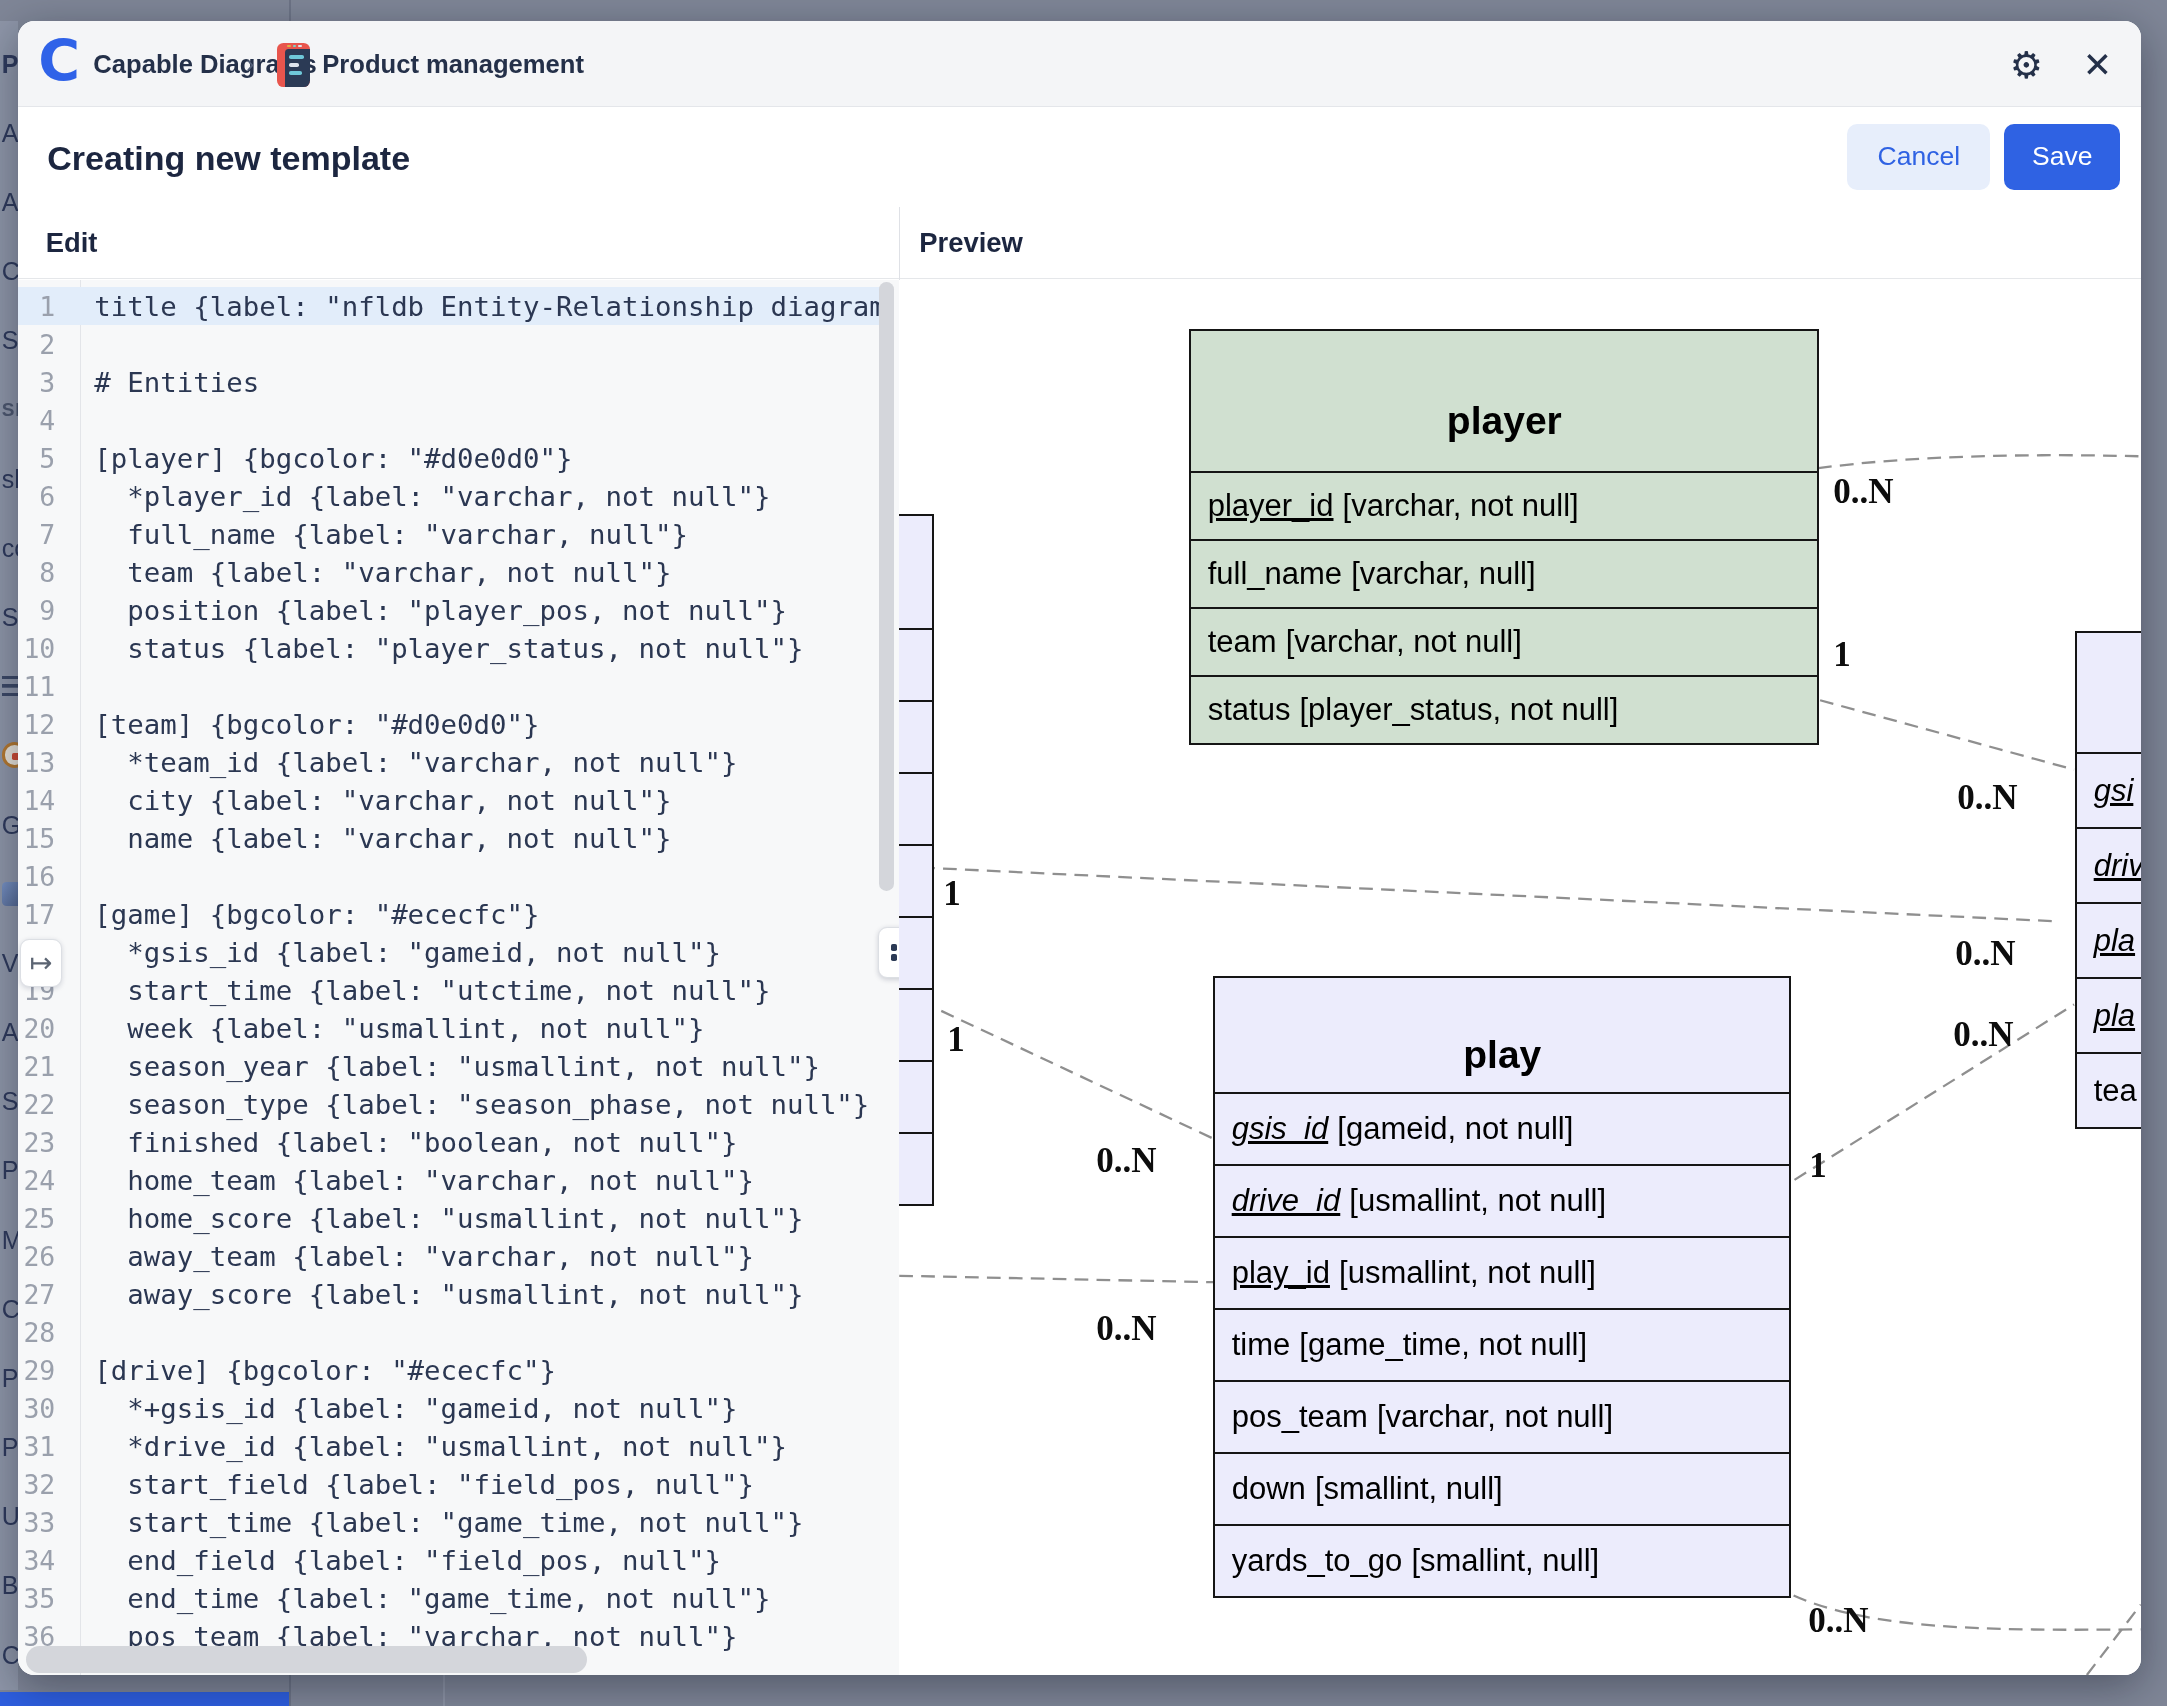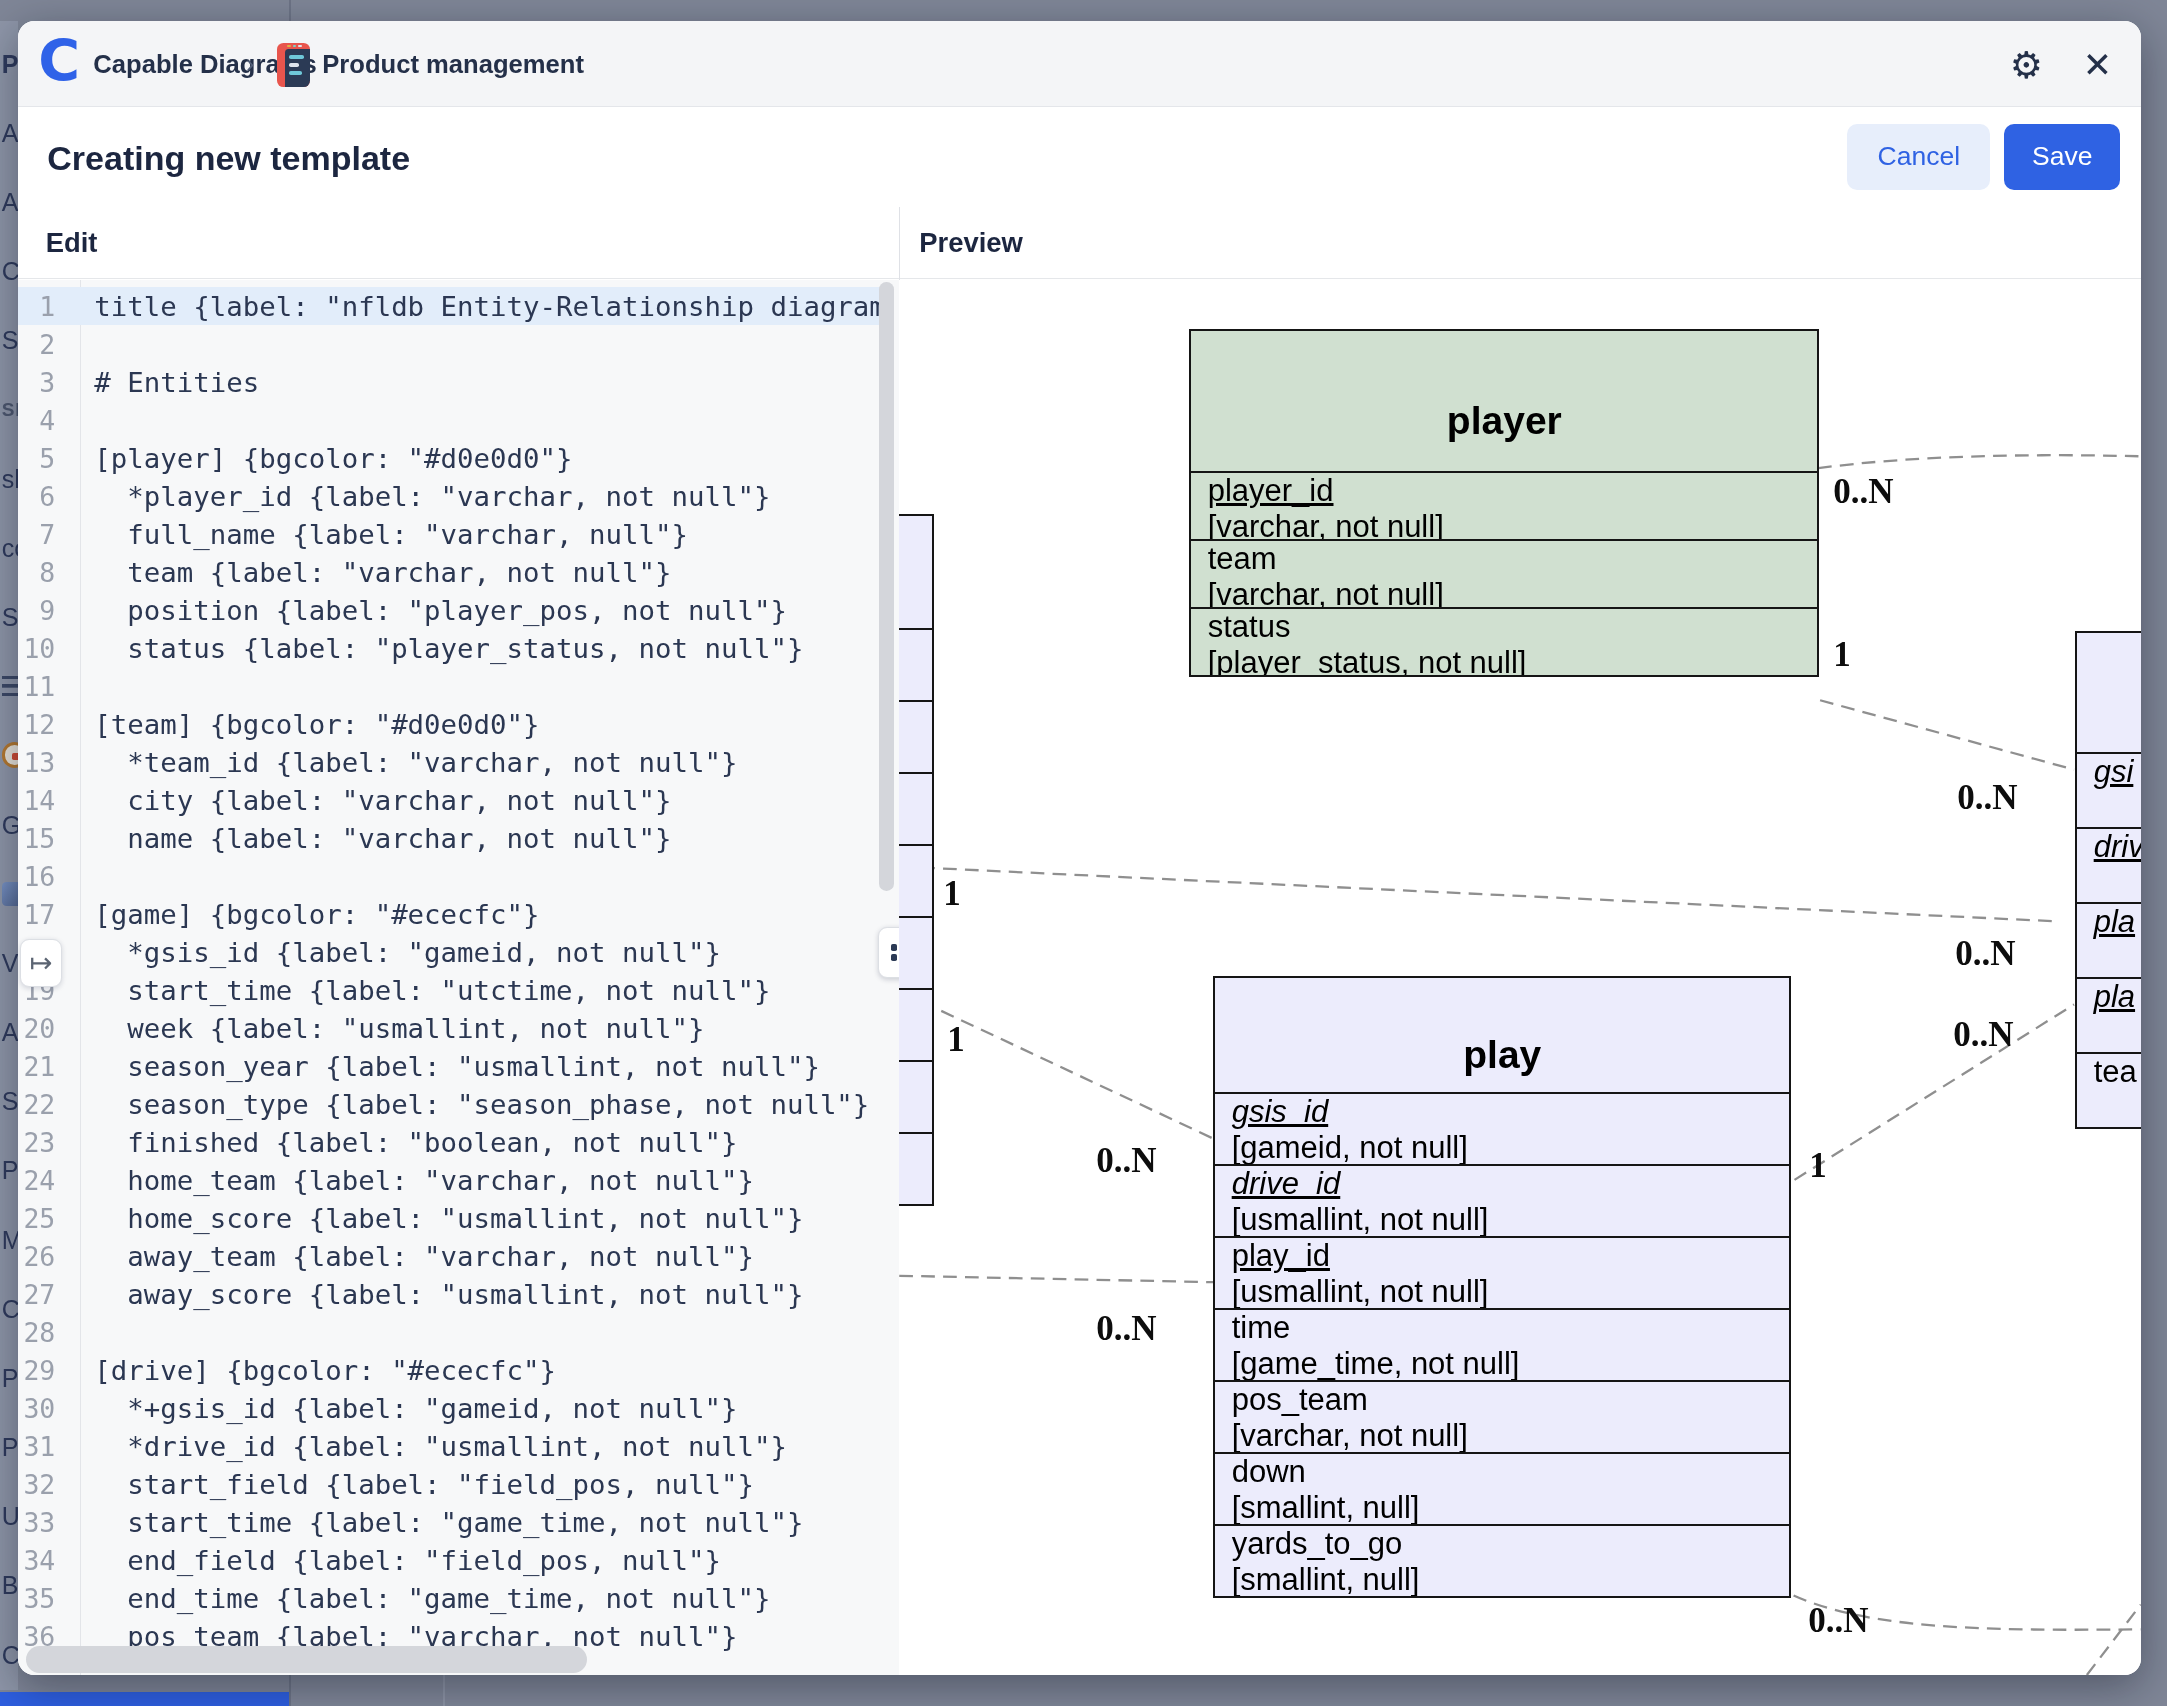--- a/index.html
+++ b/index.html
@@ -67,21 +67,21 @@
               border-radius:9.1px;box-shadow:0 1.8px 5.5px rgba(20,30,60,.15);display:flex;align-items:center;
               justify-content:center;font-size:27.4px;color:#5b6472;cursor:pointer;}
   .splitter{position:absolute;left:860px;top:906px;width:42px;height:51px;background:#fff;border:0.9px solid #dcdfe4;
             border-radius:9.1px;box-shadow:0 1.8px 5.5px rgba(20,30,60,.18);display:flex;align-items:center;justify-content:center;cursor:col-resize;}
   .splitter .dots{display:grid;grid-template-columns:repeat(2,6.4px);grid-template-rows:repeat(2,6.4px);gap:3.7px;}
   .splitter .dots i{width:6.4px;height:6.4px;background:#2b3a55;border-radius:1.8px;}
   
   .preview{position:absolute;left:881px;top:259px;width:1242px;height:1395px;background:#fff;overflow:hidden;}
   .tbl{position:absolute;border:2.7px solid #151515;}
   .tbl-header{display:flex;align-items:center;justify-content:center;font-size:39px;font-weight:bold;color:#000;margin-top:40px;}
-  .tbl-row{border-top:2.7px solid #151515;display:flex;padding-left:16.4px;font-size:31px;color:#000;white-space:nowrap;overflow:hidden;flex-direction:column;}
+  .tbl-row{border-top:2.7px solid #151515;display:flex;align-items:center;padding-left:16.4px;font-size:31px;color:#000;white-space:nowrap;overflow:hidden;}
   .tbl-row .fname{margin-right:9.1px;}
   .fname.u{text-decoration:underline;} .fname.i{font-style:italic;}
   .rel-svg{position:absolute;left:0;top:0;}
   .rel-label{position:absolute;font-family:"Liberation Serif",serif;font-size:35px;font-weight:600;color:#0d0d0d;}
 </style>
 </head>
 <body>
 
 <div class="screen">
 
@@ -234,20 +234,24 @@
       <span class="rel-label" style="left:197px;top:861px;">0..N</span>
       <span class="rel-label" style="left:197px;top:1029px;">0..N</span>
 
       <div class="tbl" id="tbl-player" style="left:290px;top:49px;width:630px;background:#d0e0d0;">
         <div class="tbl-header" style="height:100px;">player</div>
       <div class="tbl-row" style="height: 68px;">
             <span class="fname u">player_id</span>
             <span>[varchar, not null]</span>
           </div>
           <div class="tbl-row" style="height: 68px;">
+            <span class="fname">full_name</span>
+            <span>[varchar, null]</span>
+          </div>
+          <div class="tbl-row" style="height: 68px;">
             <span class="fname">team</span>
             <span>[varchar, not null]</span>
           </div>
           <div class="tbl-row" style="height: 68px;">
             <span class="fname">status</span>
             <span>[player_status, not null]</span>
           </div>
         </div>
 
       <div class="tbl" id="tbl-play" style="left:314px;top:696px;width:578px;background:#ececfc;">

